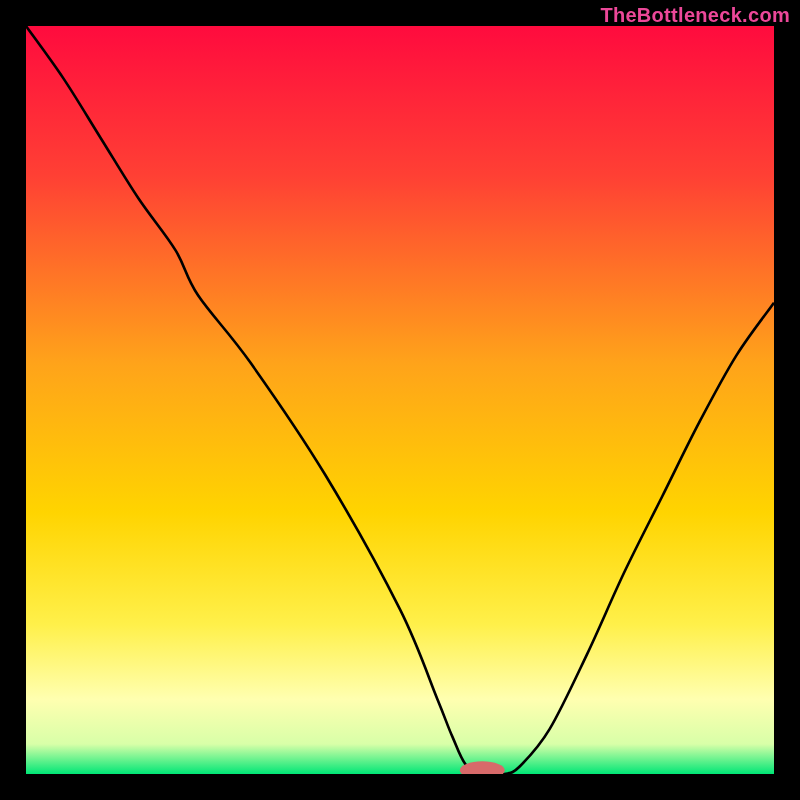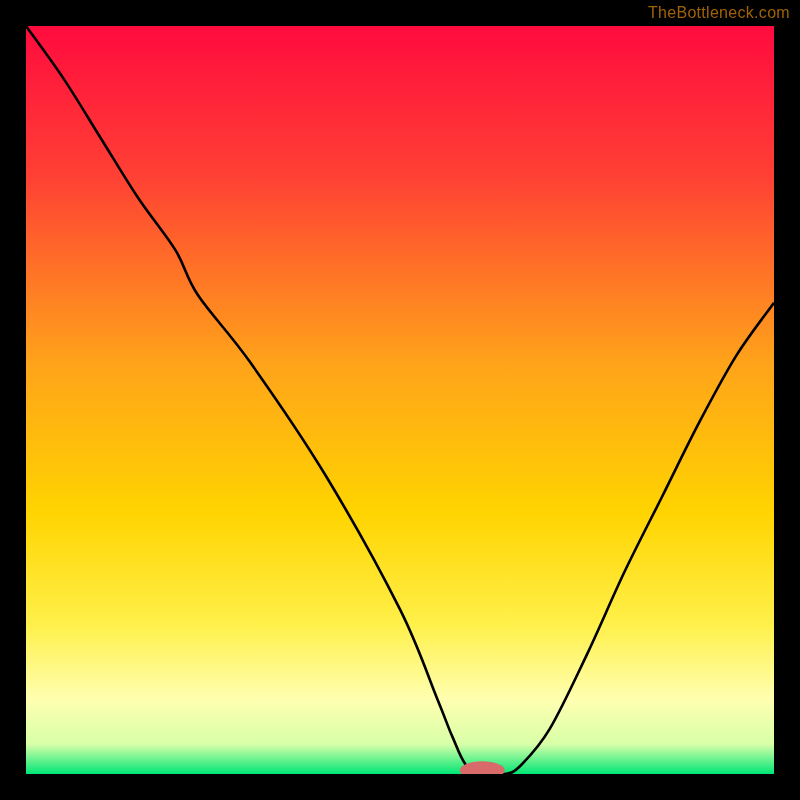--- a/index.html
+++ b/index.html
@@ -13,23 +13,23 @@
   .frame {
     position: relative;
     width: 800px;
     height: 800px;
     background: #000;
   }
   .watermark {
     position: absolute;
     top: 4px;
     right: 10px;
-    color: #a16207;
-    font-size: 16px;
-    font-weight: 400;
+    color: #ec4899;
+    font-size: 20px;
+    font-weight: 700;
     letter-spacing: 0.3px;
     z-index: 10;
   }
   .plot {
     position: absolute;
     left: 26px;
     top: 26px;
     width: 748px;
     height: 748px;
     overflow: hidden;

